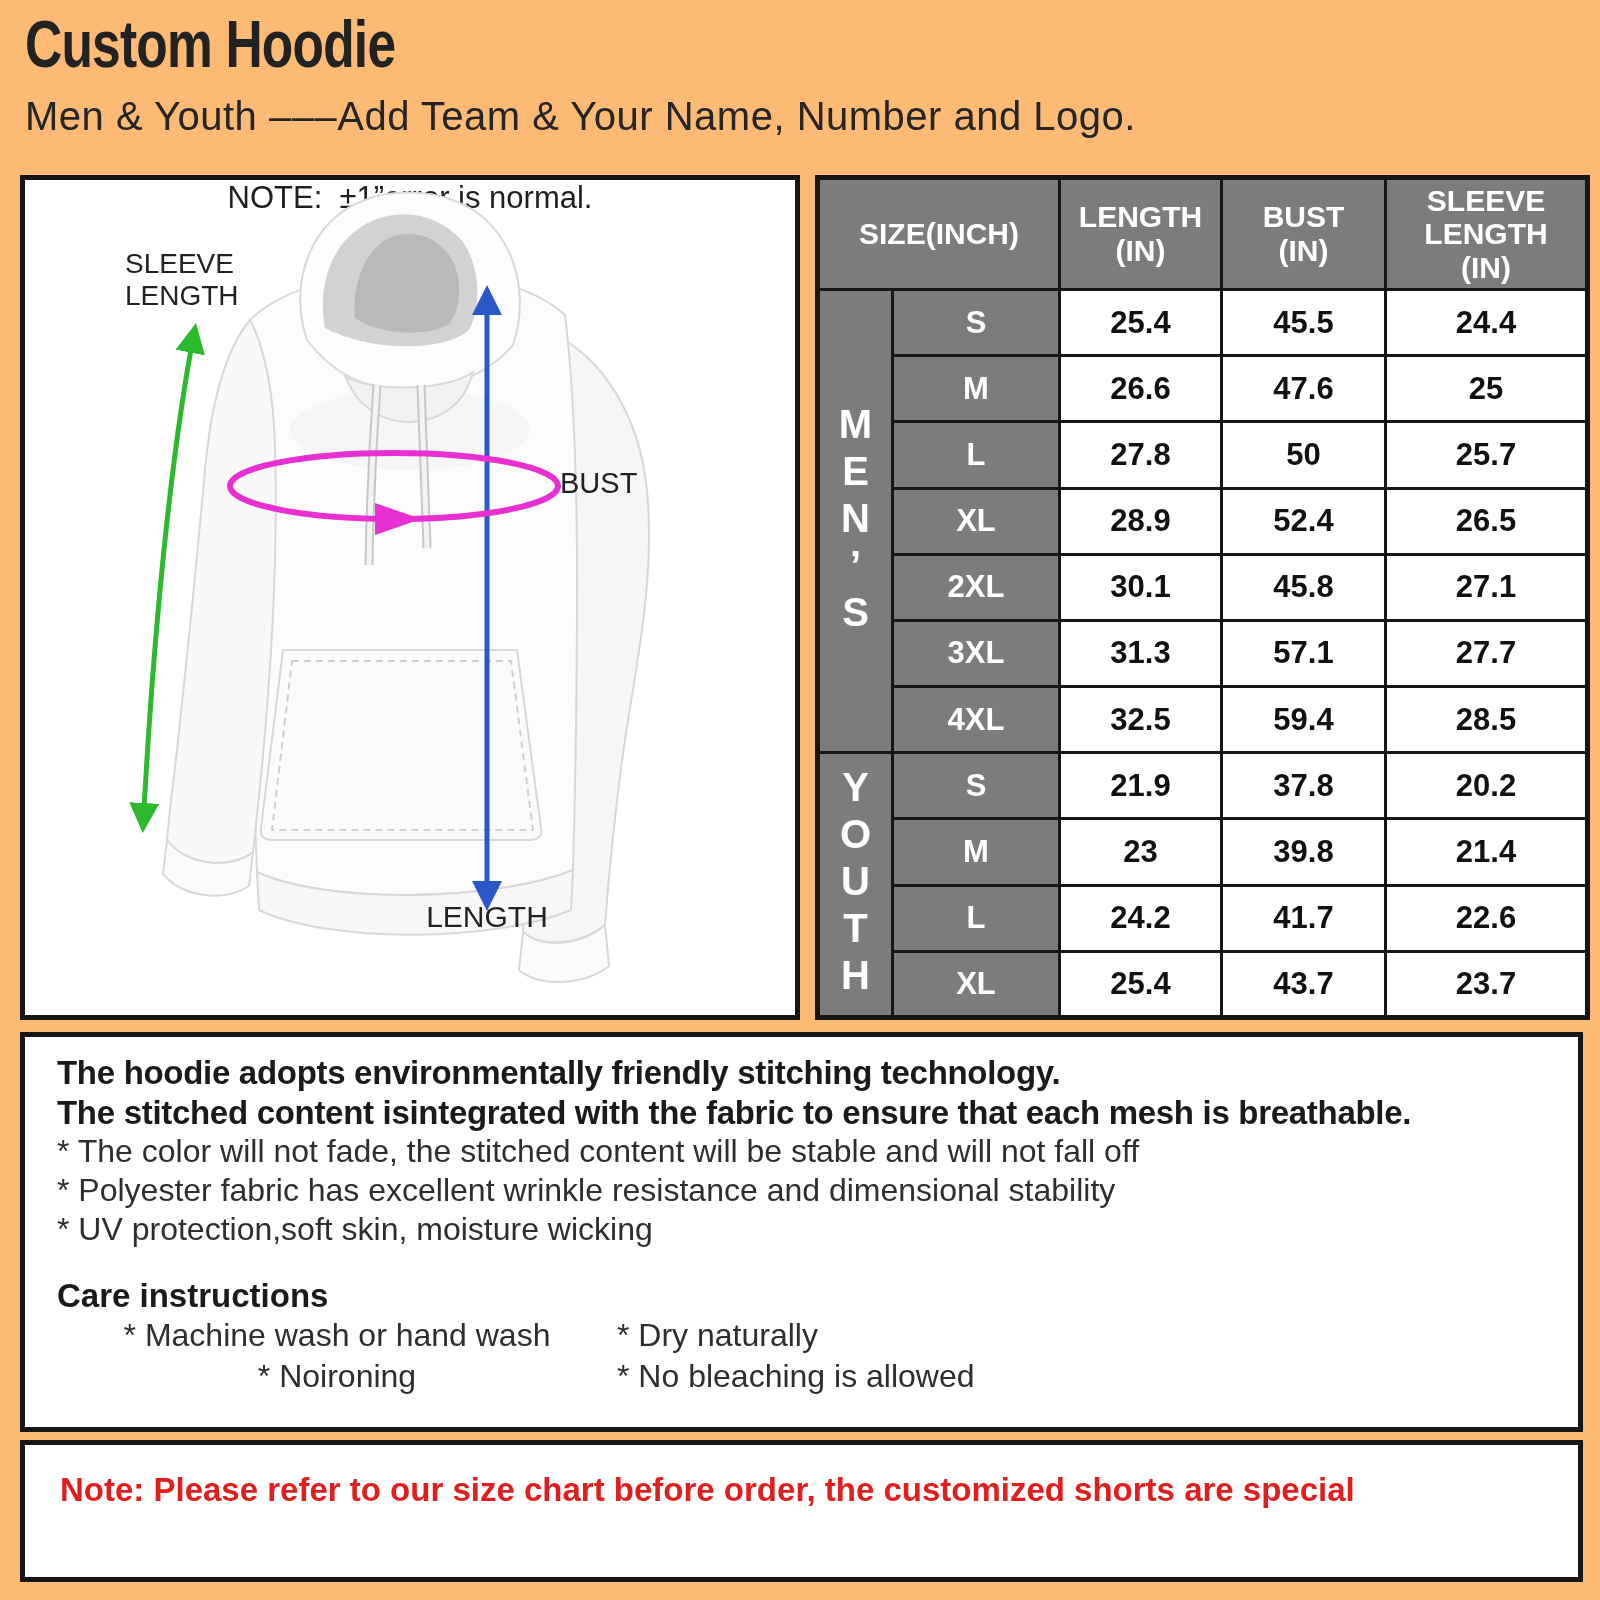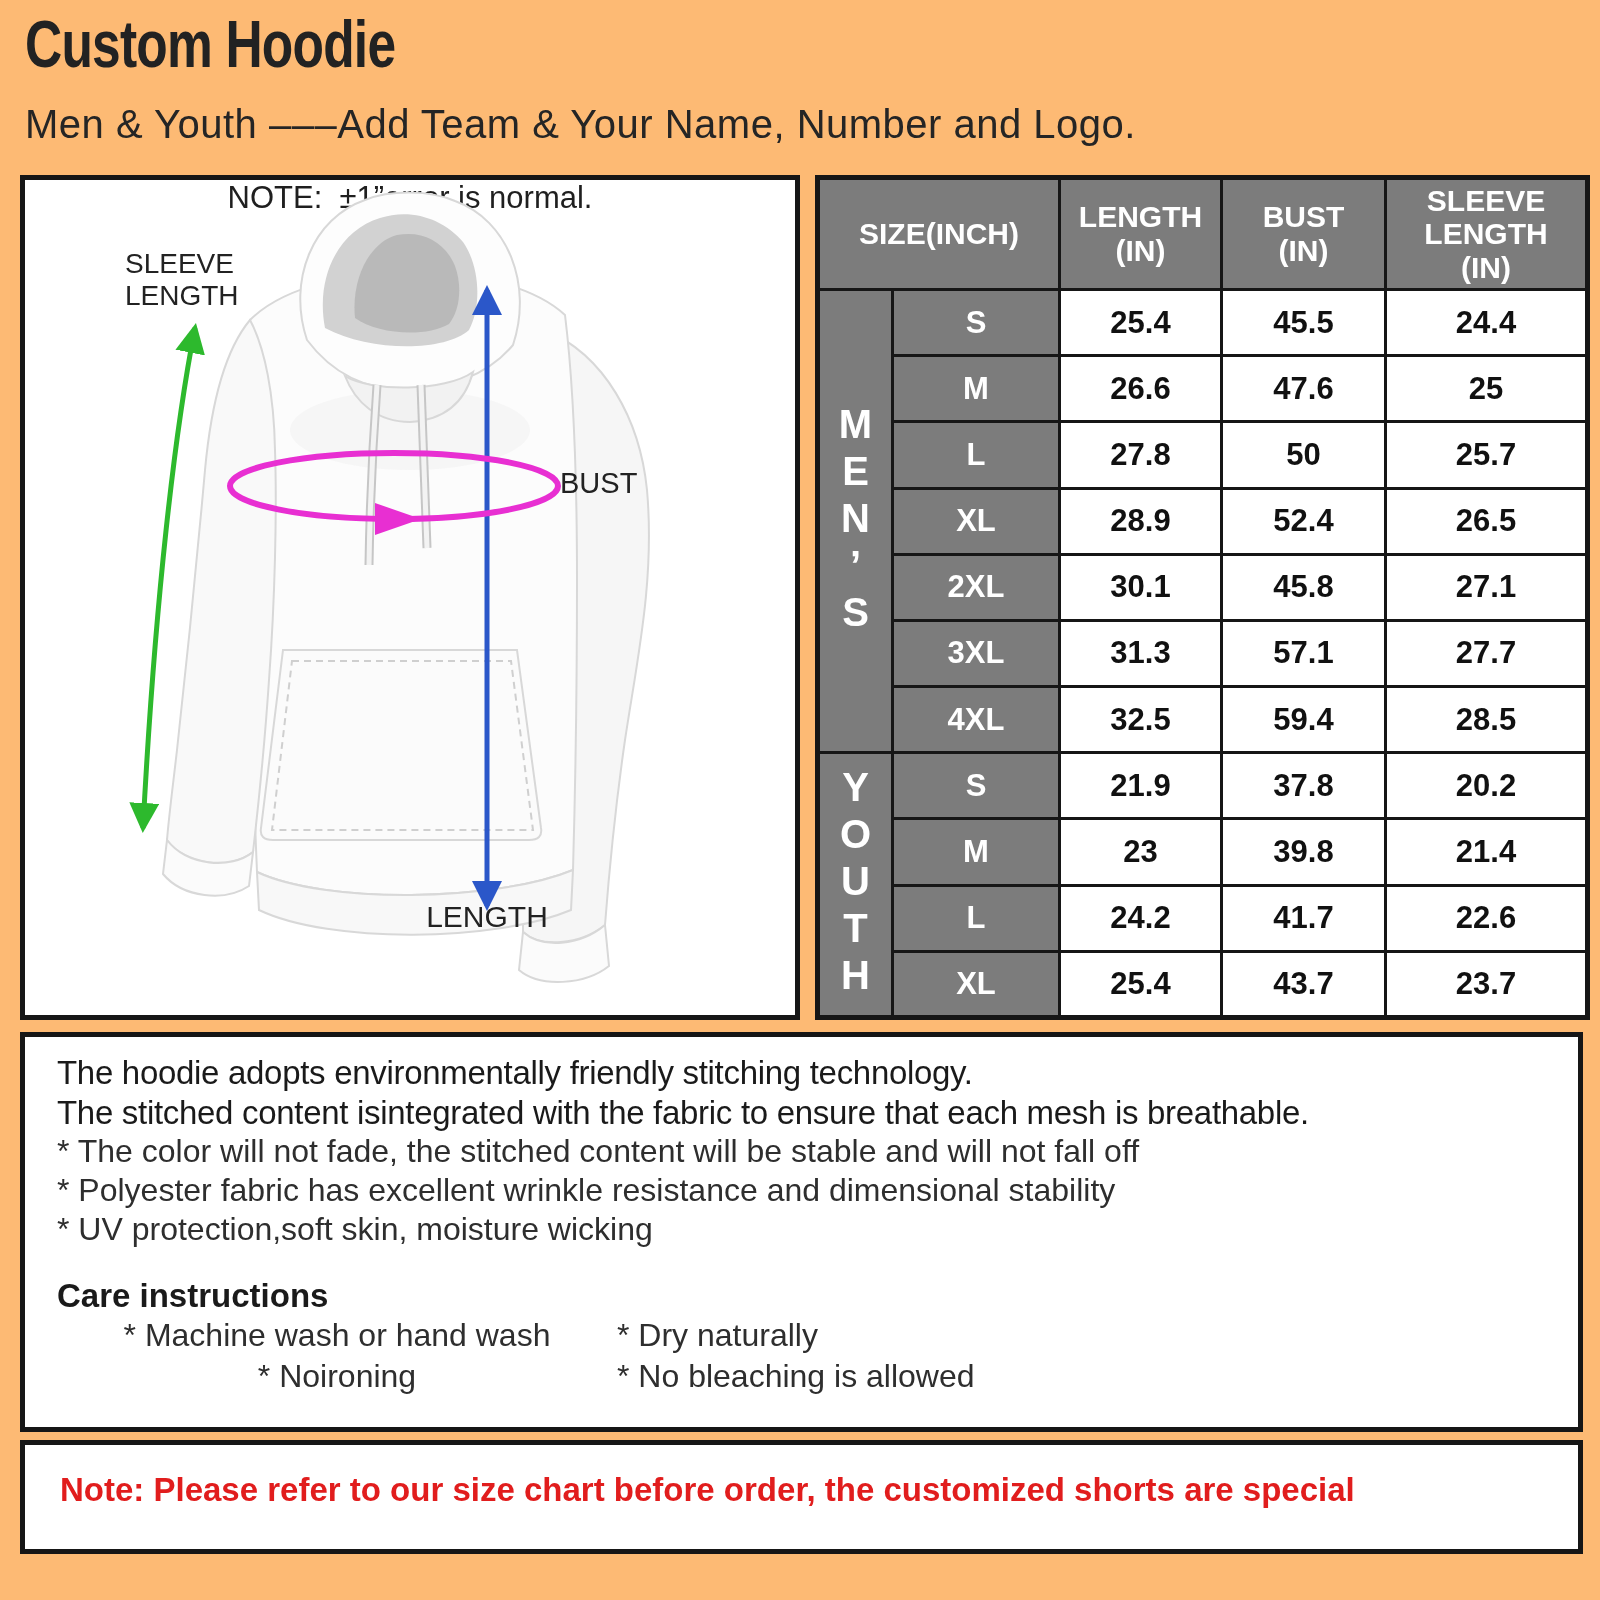--- a/index.html
+++ b/index.html
@@ -3,21 +3,21 @@
 <meta charset="utf-8">
 <style>
   html,body{margin:0;padding:0;background:#ffffff;}
   .page{position:relative;width:1600px;height:1600px;background:#fdba74;overflow:hidden;
         font-family:"Liberation Sans","DejaVu Sans",sans-serif;color:#1c1c1c;}
 
   
   .hdr{position:absolute;left:25px;top:6px;}
   .title{display:inline-block;font-size:66px;font-weight:800;letter-spacing:-1px;
          transform:scaleX(0.78);transform-origin:0 50%;white-space:nowrap;color:#222;}
-  .subtitle{margin-top:20px;font-size:40px;letter-spacing:0.5px;color:#252525;white-space:nowrap;}
+  .subtitle{margin-top:12px;font-size:40px;letter-spacing:0.5px;color:#252525;white-space:nowrap;}
 
   
   .panel{position:absolute;border:5px solid #161616;background:#fff;box-sizing:border-box;}
   .panel-diagram{left:20px;top:175px;width:780px;height:845px;}
   .panel-diagram svg{position:absolute;left:0;top:0;}
   .diag-label{position:absolute;font-size:28px;line-height:1.15;color:#222;white-space:pre-line;}
   .lbl-sleeve{left:100px;top:68px;}
   .lbl-bust{left:535px;top:287px;font-size:29px;}
   .lbl-length{left:372px;top:720px;width:180px;text-align:center;font-size:30px;}
   .lbl-note{left:0;top:766px;width:100%;text-align:center;font-size:31px;font-weight:500;
@@ -35,29 +35,29 @@
               line-height:1.12;white-space:pre-line;}
   td.group{background:#7c7c7c;color:#ffffff;}
   td.size{background:#7c7c7c;color:#ffffff;font-size:31px;font-weight:700;}
   td.val{background:#ffffff;color:#111;font-size:31px;font-weight:700;}
   .vlabel{writing-mode:vertical-lr;text-orientation:upright;font-size:40px;font-weight:700;
           letter-spacing:3px;line-height:1;display:inline-block;}
 
   
   .panel-desc{left:20px;top:1032px;width:1563px;height:400px;}
   .desc-inner{padding:16px 30px 0 32px;}
-  .desc-bold{font-size:33px;font-weight:400;line-height:1.2;color:#1a1a1a;letter-spacing:-0.3px;}
+  .desc-bold{font-size:33px;font-weight:700;line-height:1.2;color:#1a1a1a;letter-spacing:-0.3px;}
   .desc-bullet{font-size:32px;line-height:1.22;color:#2e2e2e;}
   .care-title{margin-top:28px;font-size:33px;font-weight:700;color:#1a1a1a;}
   .care-row{display:flex;text-align:center;}
   .care-left{width:560px;}
   .care-item{font-size:32px;line-height:1.28;color:#2e2e2e;}
 
   
-  .panel-note{left:20px;top:1440px;width:1563px;height:114px;}
+  .panel-note{left:20px;top:1440px;width:1563px;height:142px;}
   .note-line{font-size:33px;font-weight:700;color:#e11d1d;line-height:1.3;white-space:nowrap;}
   .note-line-1{margin:24px 0 0 35px;}
   .note-line-2{margin:4px 0 0 135px;}
 </style>
 </head>
 <body>
 
 <div class="page">
 
   <div class="hdr">

